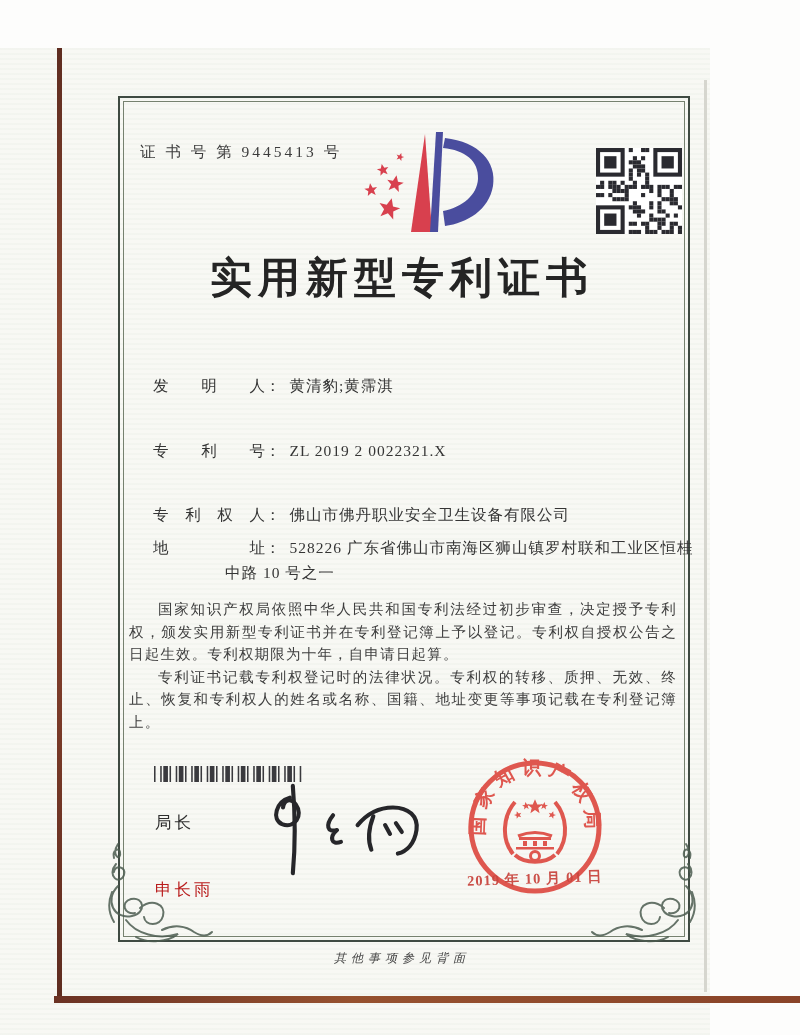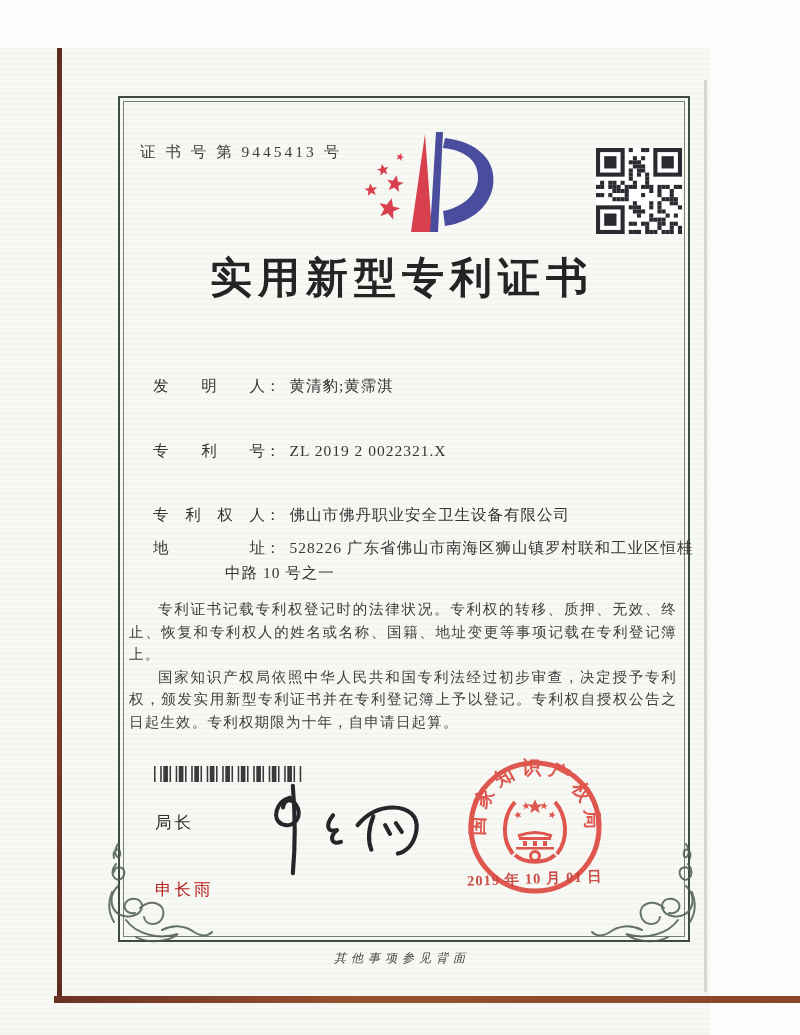--- a/index.html
+++ b/index.html
@@ -234,22 +234,22 @@
   </div>
   <div class="frow row-patentee">
     <span class="flabel">专利权人</span><span class="fcolon">：</span><span class="fvalue">佛山市佛丹职业安全卫生设备有限公司</span>
   </div>
   <div class="frow row-address">
     <span class="flabel">地址</span><span class="fcolon">：</span><span class="fvalue">528226 广东省佛山市南海区狮山镇罗村联和工业区恒桂</span>
     <span class="addr2 fvalue">中路 10 号之一</span>
   </div>
 
   <div class="body-text">
+    <p>国家知识产权局依照中华人民共和国专利法经过初步审查，决定授予专利权，颁发实用新型专利证书并在专利登记簿上予以登记。专利权自授权公告之日起生效。专利权期限为十年，自申请日起算。</p>
     <p>专利证书记载专利权登记时的法律状况。专利权的转移、质押、无效、终止、恢复和专利权人的姓名或名称、国籍、地址变更等事项记载在专利登记簿上。</p>
-    <p>国家知识产权局依照中华人民共和国专利法经过初步审查，决定授予专利权，颁发实用新型专利证书并在专利登记簿上予以登记。专利权自授权公告之日起生效。专利权期限为十年，自申请日起算。</p>
   </div>
 
   <svg class="barcode" viewBox="0 0 172 16" preserveAspectRatio="none">
     <g id="bc-bars" fill="#3a3a3e">
         <rect x="0" y="0" width="1.55" height="16"></rect>
         <rect x="6.2" y="0" width="1.55" height="16"></rect>
         <rect x="9.3" y="0" width="4.65" height="16"></rect>
         <rect x="15.500000000000002" y="0" width="1.55" height="16"></rect>
         <rect x="21.700000000000003" y="0" width="1.55" height="16"></rect>
         <rect x="24.800000000000004" y="0" width="4.65" height="16"></rect>

